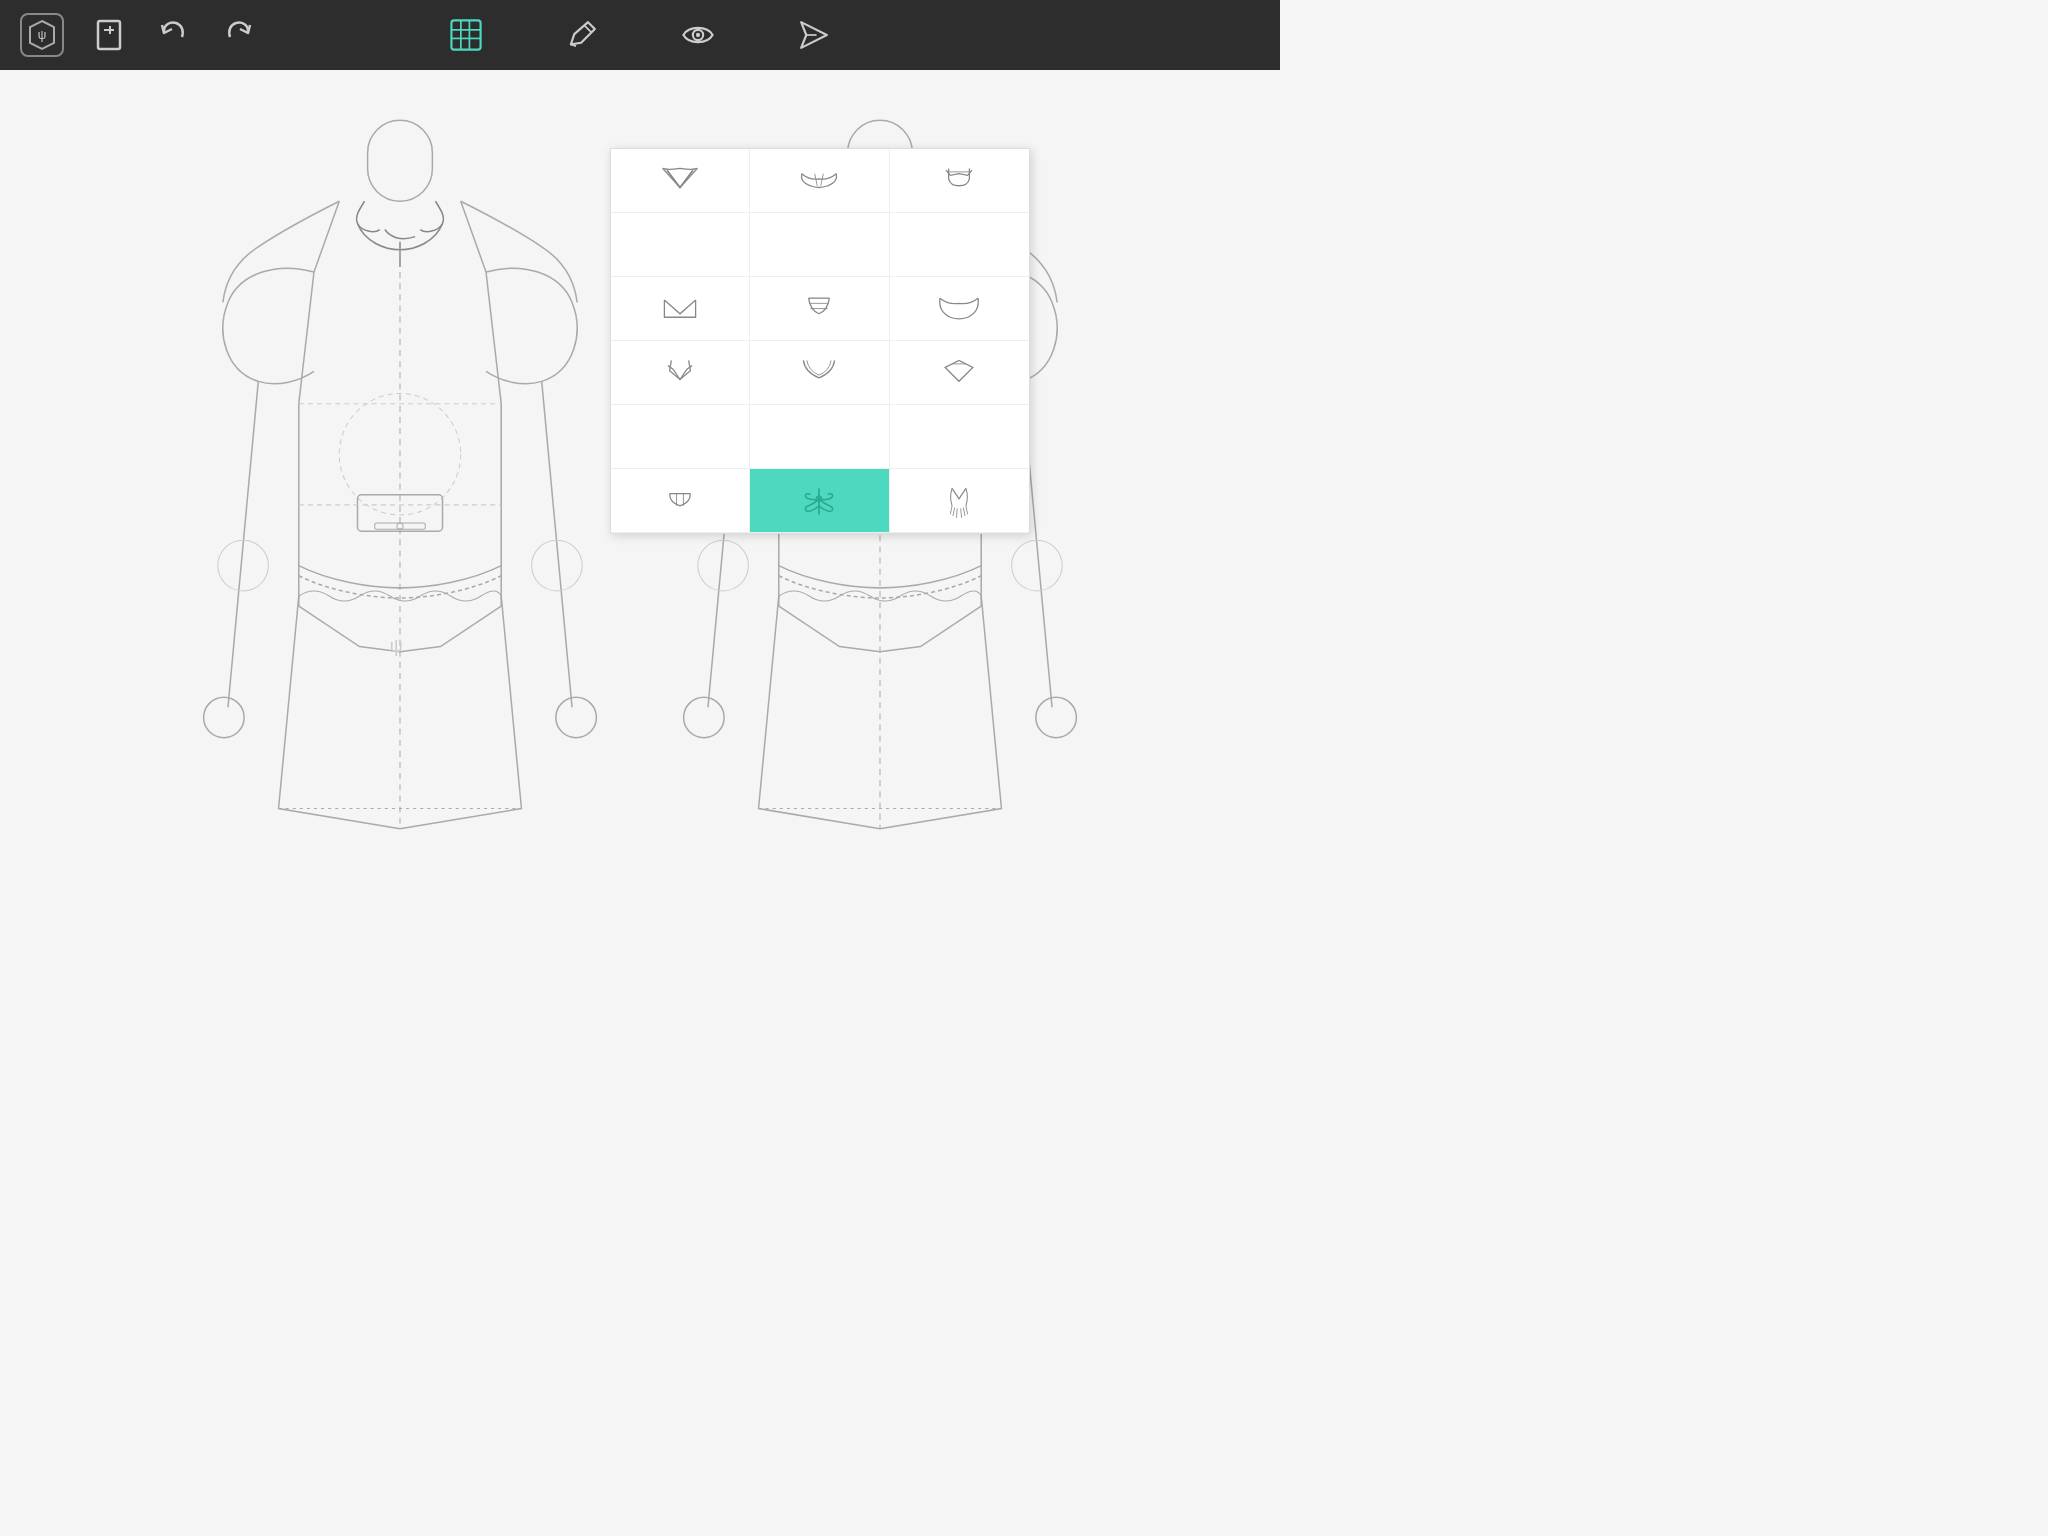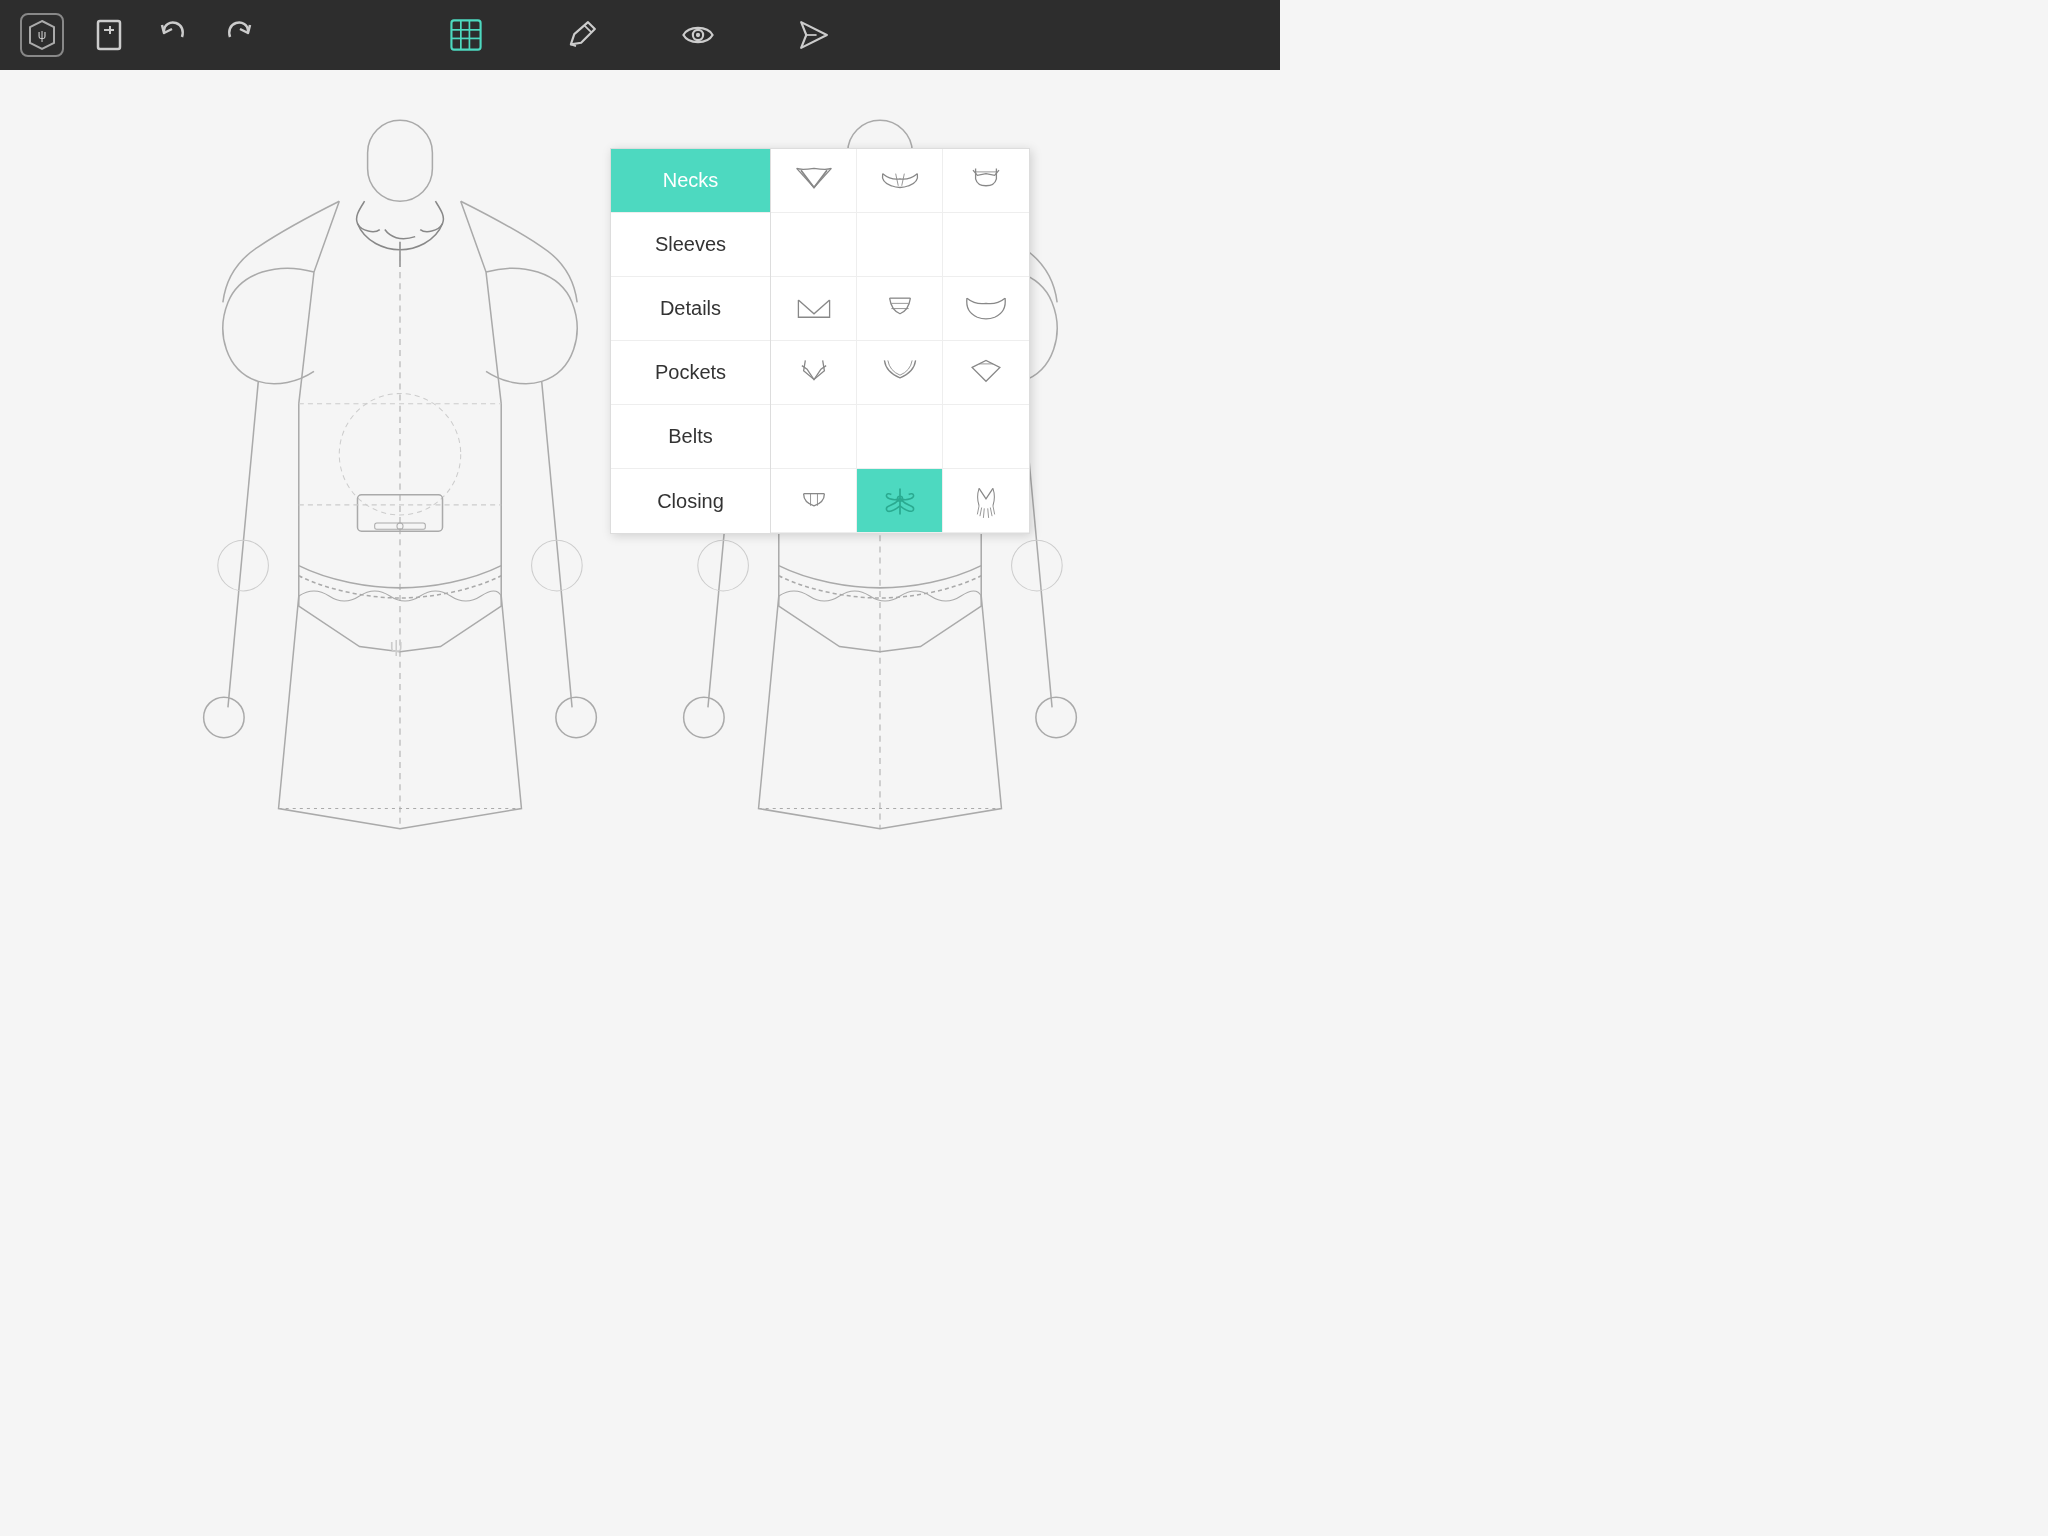--- a/index.html
+++ b/index.html
@@ -337,40 +337,20 @@
         <line x1="100" y1="300" x2="300" y2="300" stroke="#ccc" stroke-width="1" stroke-dasharray="5,4"></line>
         <line x1="100" y1="400" x2="300" y2="400" stroke="#ccc" stroke-width="1" stroke-dasharray="5,4"></line>
 
         <path d="M100 490 Q115 480 130 490 Q145 500 160 490 Q175 480 190 490 Q205 500 220 490 Q235 480 250 490 Q265 500 280 490 Q295 480 300 490" stroke="#aaa" stroke-width="1" fill="none"></path>
       </svg>
     </div>
   </div>
 
   <div class="panel-overlay">
 
-    <div class="category-list">
-      <div class="category-item active">
-        <span>Necks</span>
-      </div>
-      <div class="category-item">
-        <span>Sleeves</span>
-      </div>
-      <div class="category-item">
-        <span>Details</span>
-      </div>
-      <div class="category-item">
-        <span>Pockets</span>
-      </div>
-      <div class="category-item">
-        <span>Belts</span>
-      </div>
-      <div class="category-item">
-        <span>Closing</span>
-      </div>
-    </div>
 
     <div class="grid-panel">
 
       <div class="grid-cell">
         <svg viewBox="0 0 60 45" fill="none">
 
           <path d="M15 10 L30 30 L45 10" stroke="#888" stroke-width="2" fill="none"></path>
           <path d="M10 8 Q15 10 30 8 Q45 10 50 8" stroke="#888" stroke-width="1.5" fill="none"></path>
           <line x1="10" y1="8" x2="30" y2="30" stroke="#888" stroke-width="1.5"></line>
           <line x1="50" y1="8" x2="30" y2="30" stroke="#888" stroke-width="1.5"></line>

